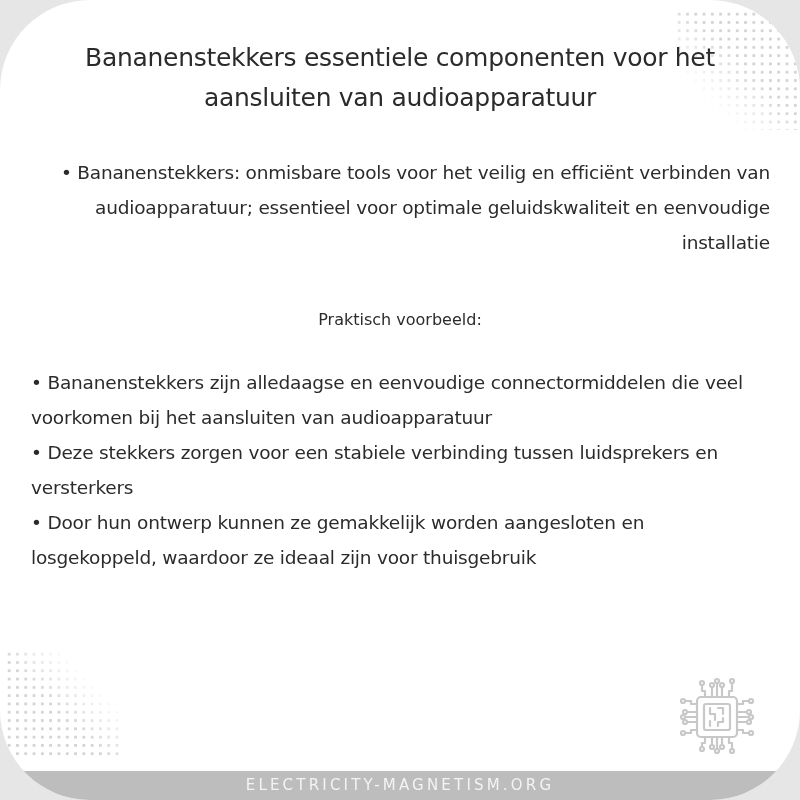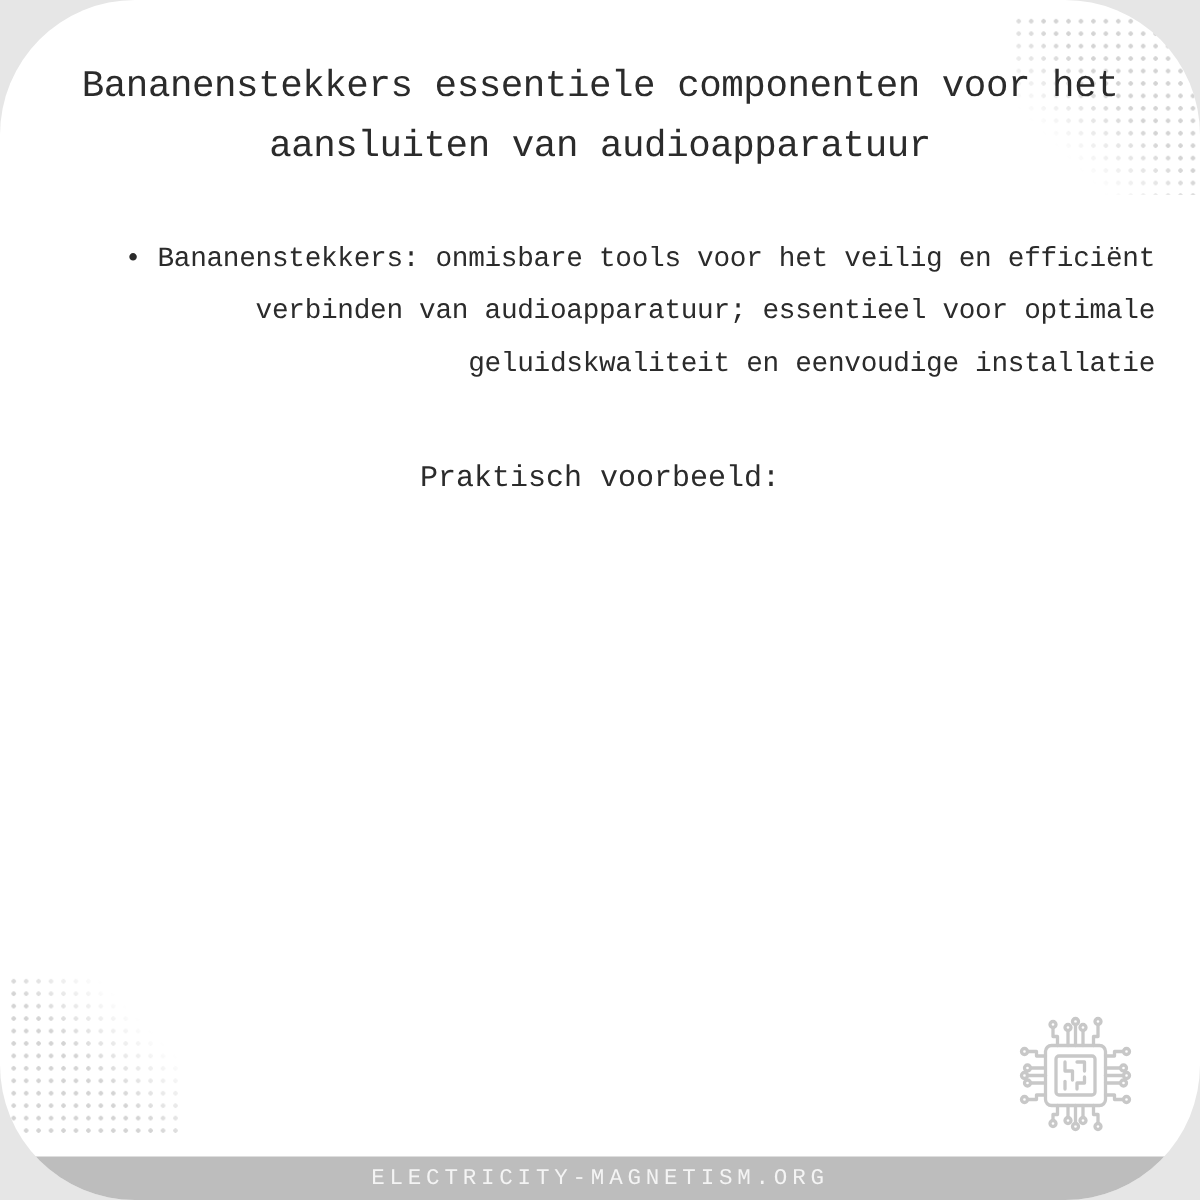--- a/index.html
+++ b/index.html
@@ -10,21 +10,20 @@
       overflow: hidden;
       font-family: "DejaVu Sans", sans-serif;
     }
     .card {
       position: absolute;
       left: 0; top: 0;
       width: 800px; height: 800px;
       background: #ffffff;
       border-radius: 90px;
       overflow: hidden;
-      font-family: Liberation Mono, monospace;
     }
     .dots-tr {
       position: absolute;
       left: 675px; top: 10px;
       width: 125px; height: 120px;
       background-image: radial-gradient(circle, #d4d4d4 1.3px, transparent 1.6px);
       background-size: 8.3px 8.3px;
       -webkit-mask-image: linear-gradient(225deg, #000 45%, transparent 75%);
       mask-image: linear-gradient(225deg, #000 45%, transparent 75%);
     }
@@ -55,21 +54,21 @@
       font-size: 18.5px;
       line-height: 35px;
       letter-spacing: -0.2px;
     }
     .summary { top: 155px; text-align: right; }
     .subtitle {
       position: absolute;
       left: 0; right: 0; top: 302px;
       text-align: center;
       color: #2b2b2b;
-      font-size: 20px;
+      font-size: 16px;
       line-height: 36px;
       margin: 0;
       font-weight: normal;
     }
     .examples { top: 365px; }
     .bullet-line { display: block; }
     .chip {
       position: absolute;
       left: 672px; top: 672px;
       width: 90px; height: 90px;
@@ -95,20 +94,23 @@
 
   <h1 class="title">Bananenstekkers essentiele componenten voor het aansluiten van audioapparatuur</h1>
 
   <div class="body-text summary">
     <span class="bullet-line">• Bananenstekkers: onmisbare tools voor het veilig en efficiënt verbinden van audioapparatuur; essentieel voor optimale geluidskwaliteit en eenvoudige installatie</span>
   </div>
 
   <h2 class="subtitle">Praktisch voorbeeld:</h2>
 
   <div class="body-text examples">
+    <span class="bullet-line">• Bananenstekkers zijn alledaagse en eenvoudige connectormiddelen die veel voorkomen bij het aansluiten van audioapparatuur</span>
+    <span class="bullet-line">• Deze stekkers zorgen voor een stabiele verbinding tussen luidsprekers en versterkers</span>
+    <span class="bullet-line">• Door hun ontwerp kunnen ze gemakkelijk worden aangesloten en losgekoppeld, waardoor ze ideaal zijn voor thuisgebruik</span>
   </div>
 
   <svg class="chip" viewBox="0 0 90 90" fill="none" stroke="#c8c8c8" stroke-width="2.2" stroke-linecap="round" stroke-linejoin="round">
 
     <rect x="25" y="25" width="40" height="40" rx="4"></rect>
 
     <rect x="32" y="32" width="26" height="26" rx="2"></rect>
 
     <path d="M38 36 v6 h5 v6"></path>
     <path d="M46 36 h5 v6"></path>

